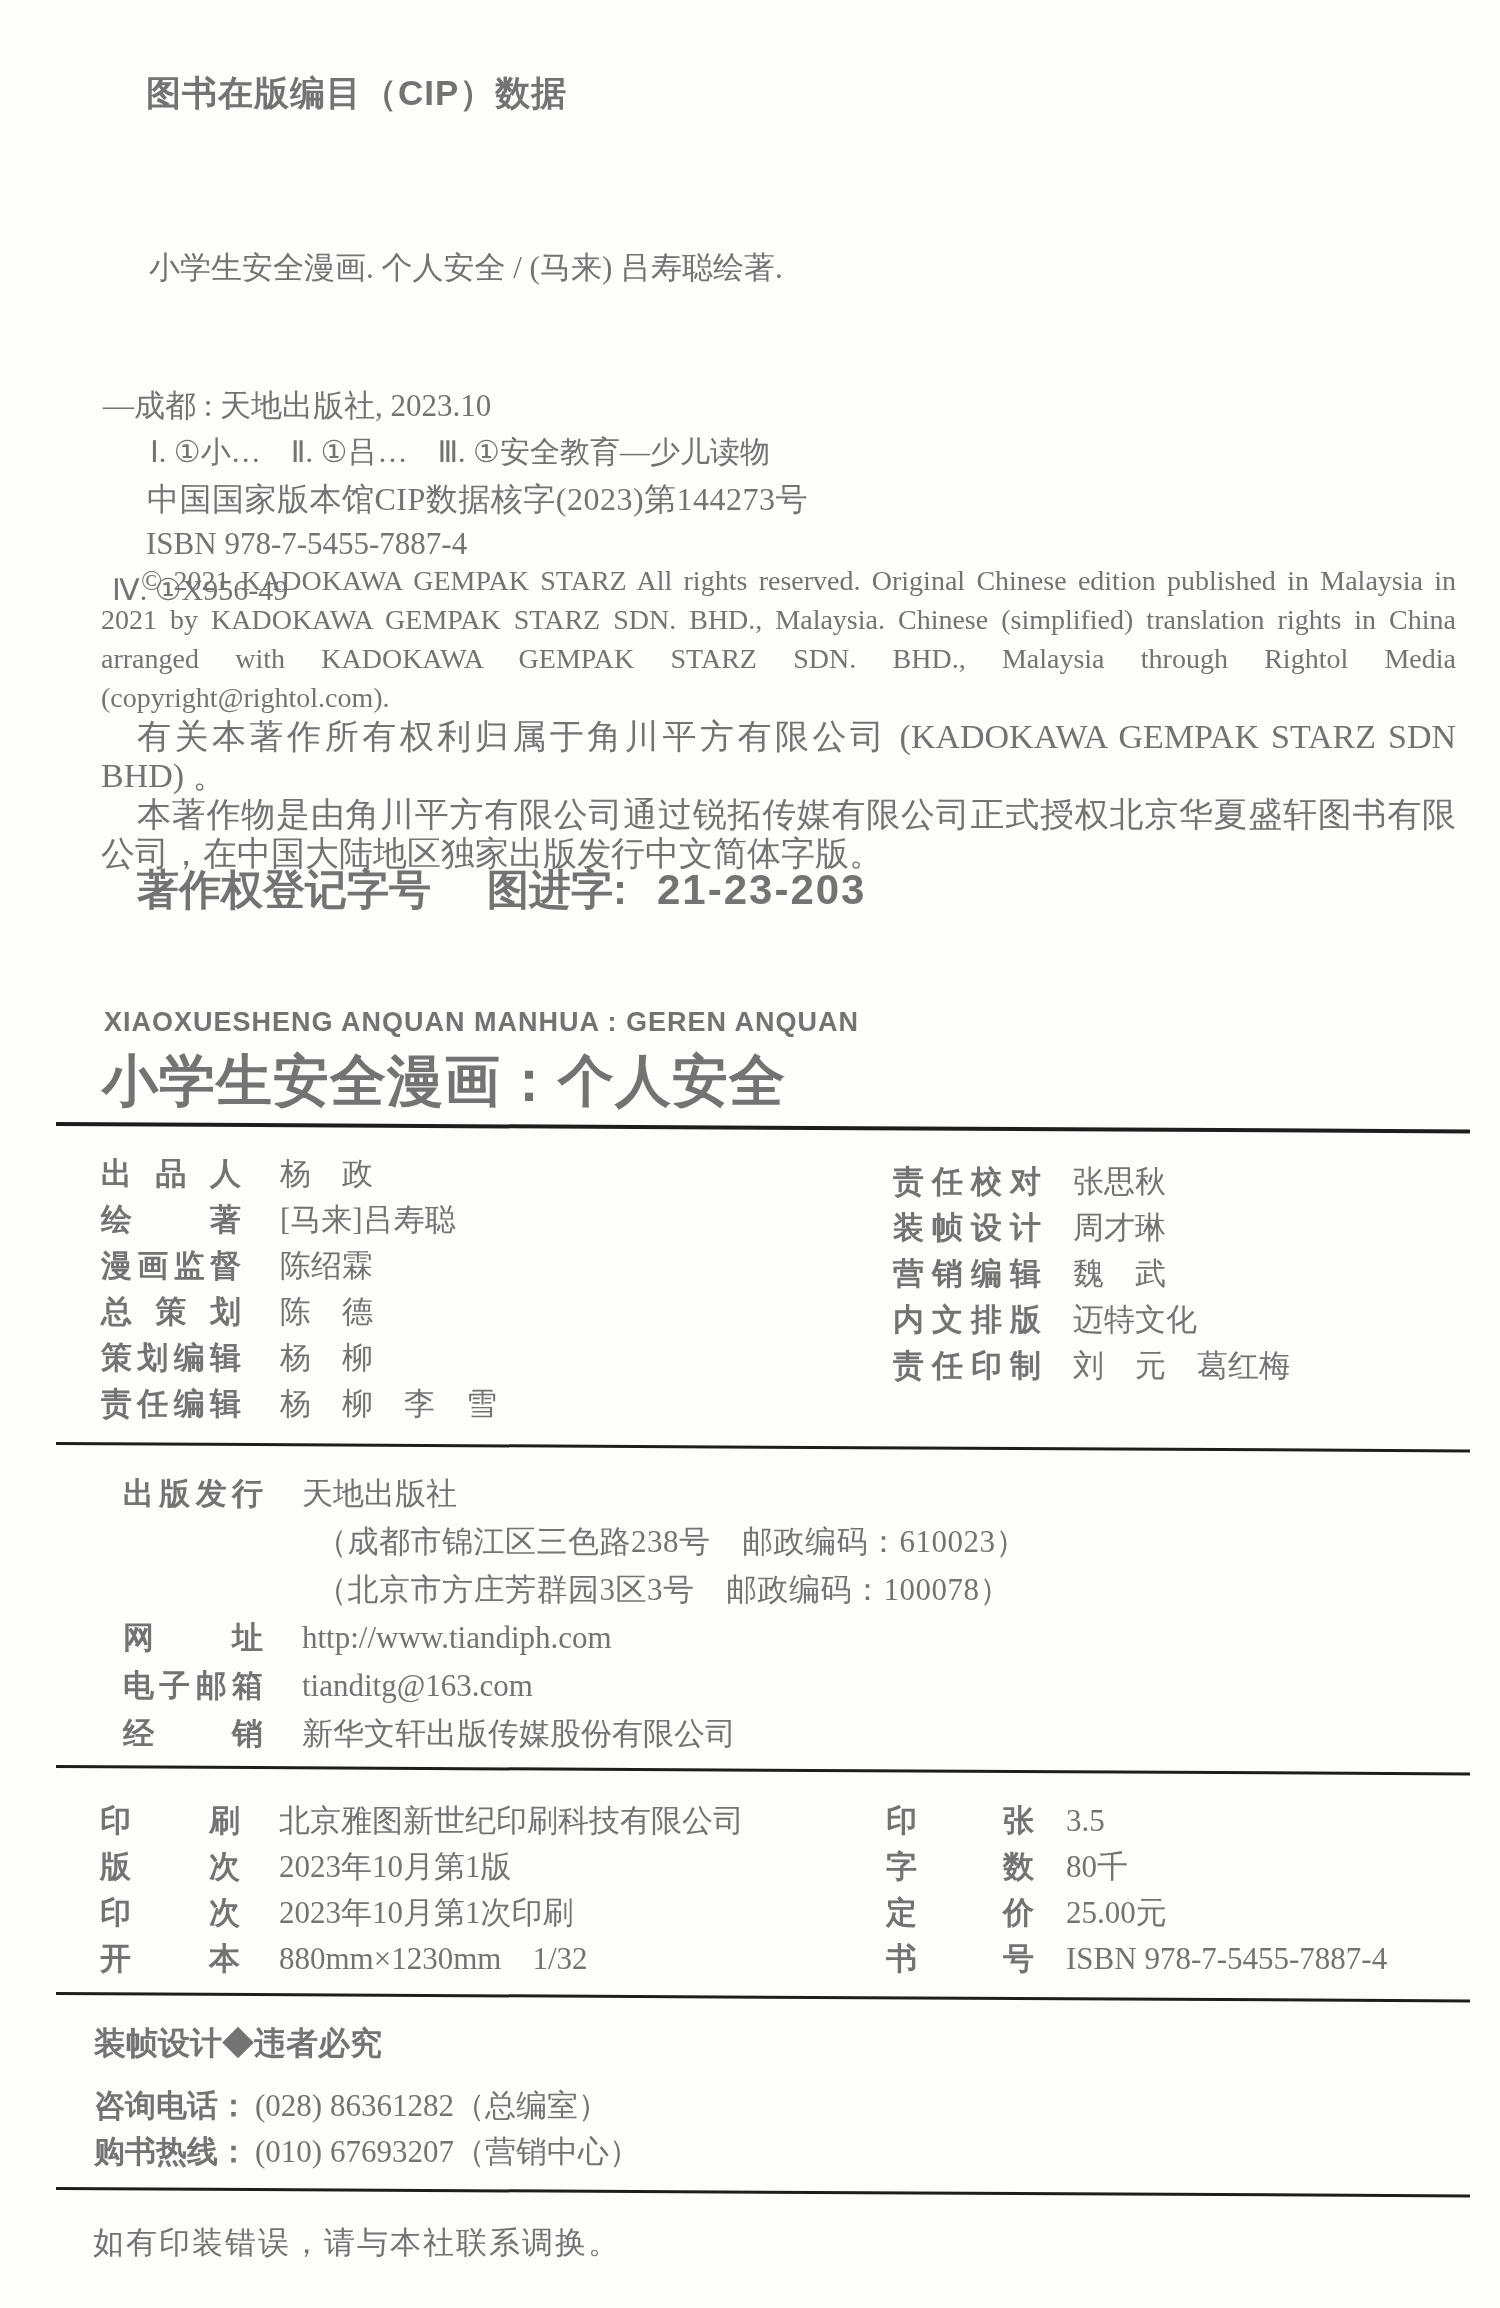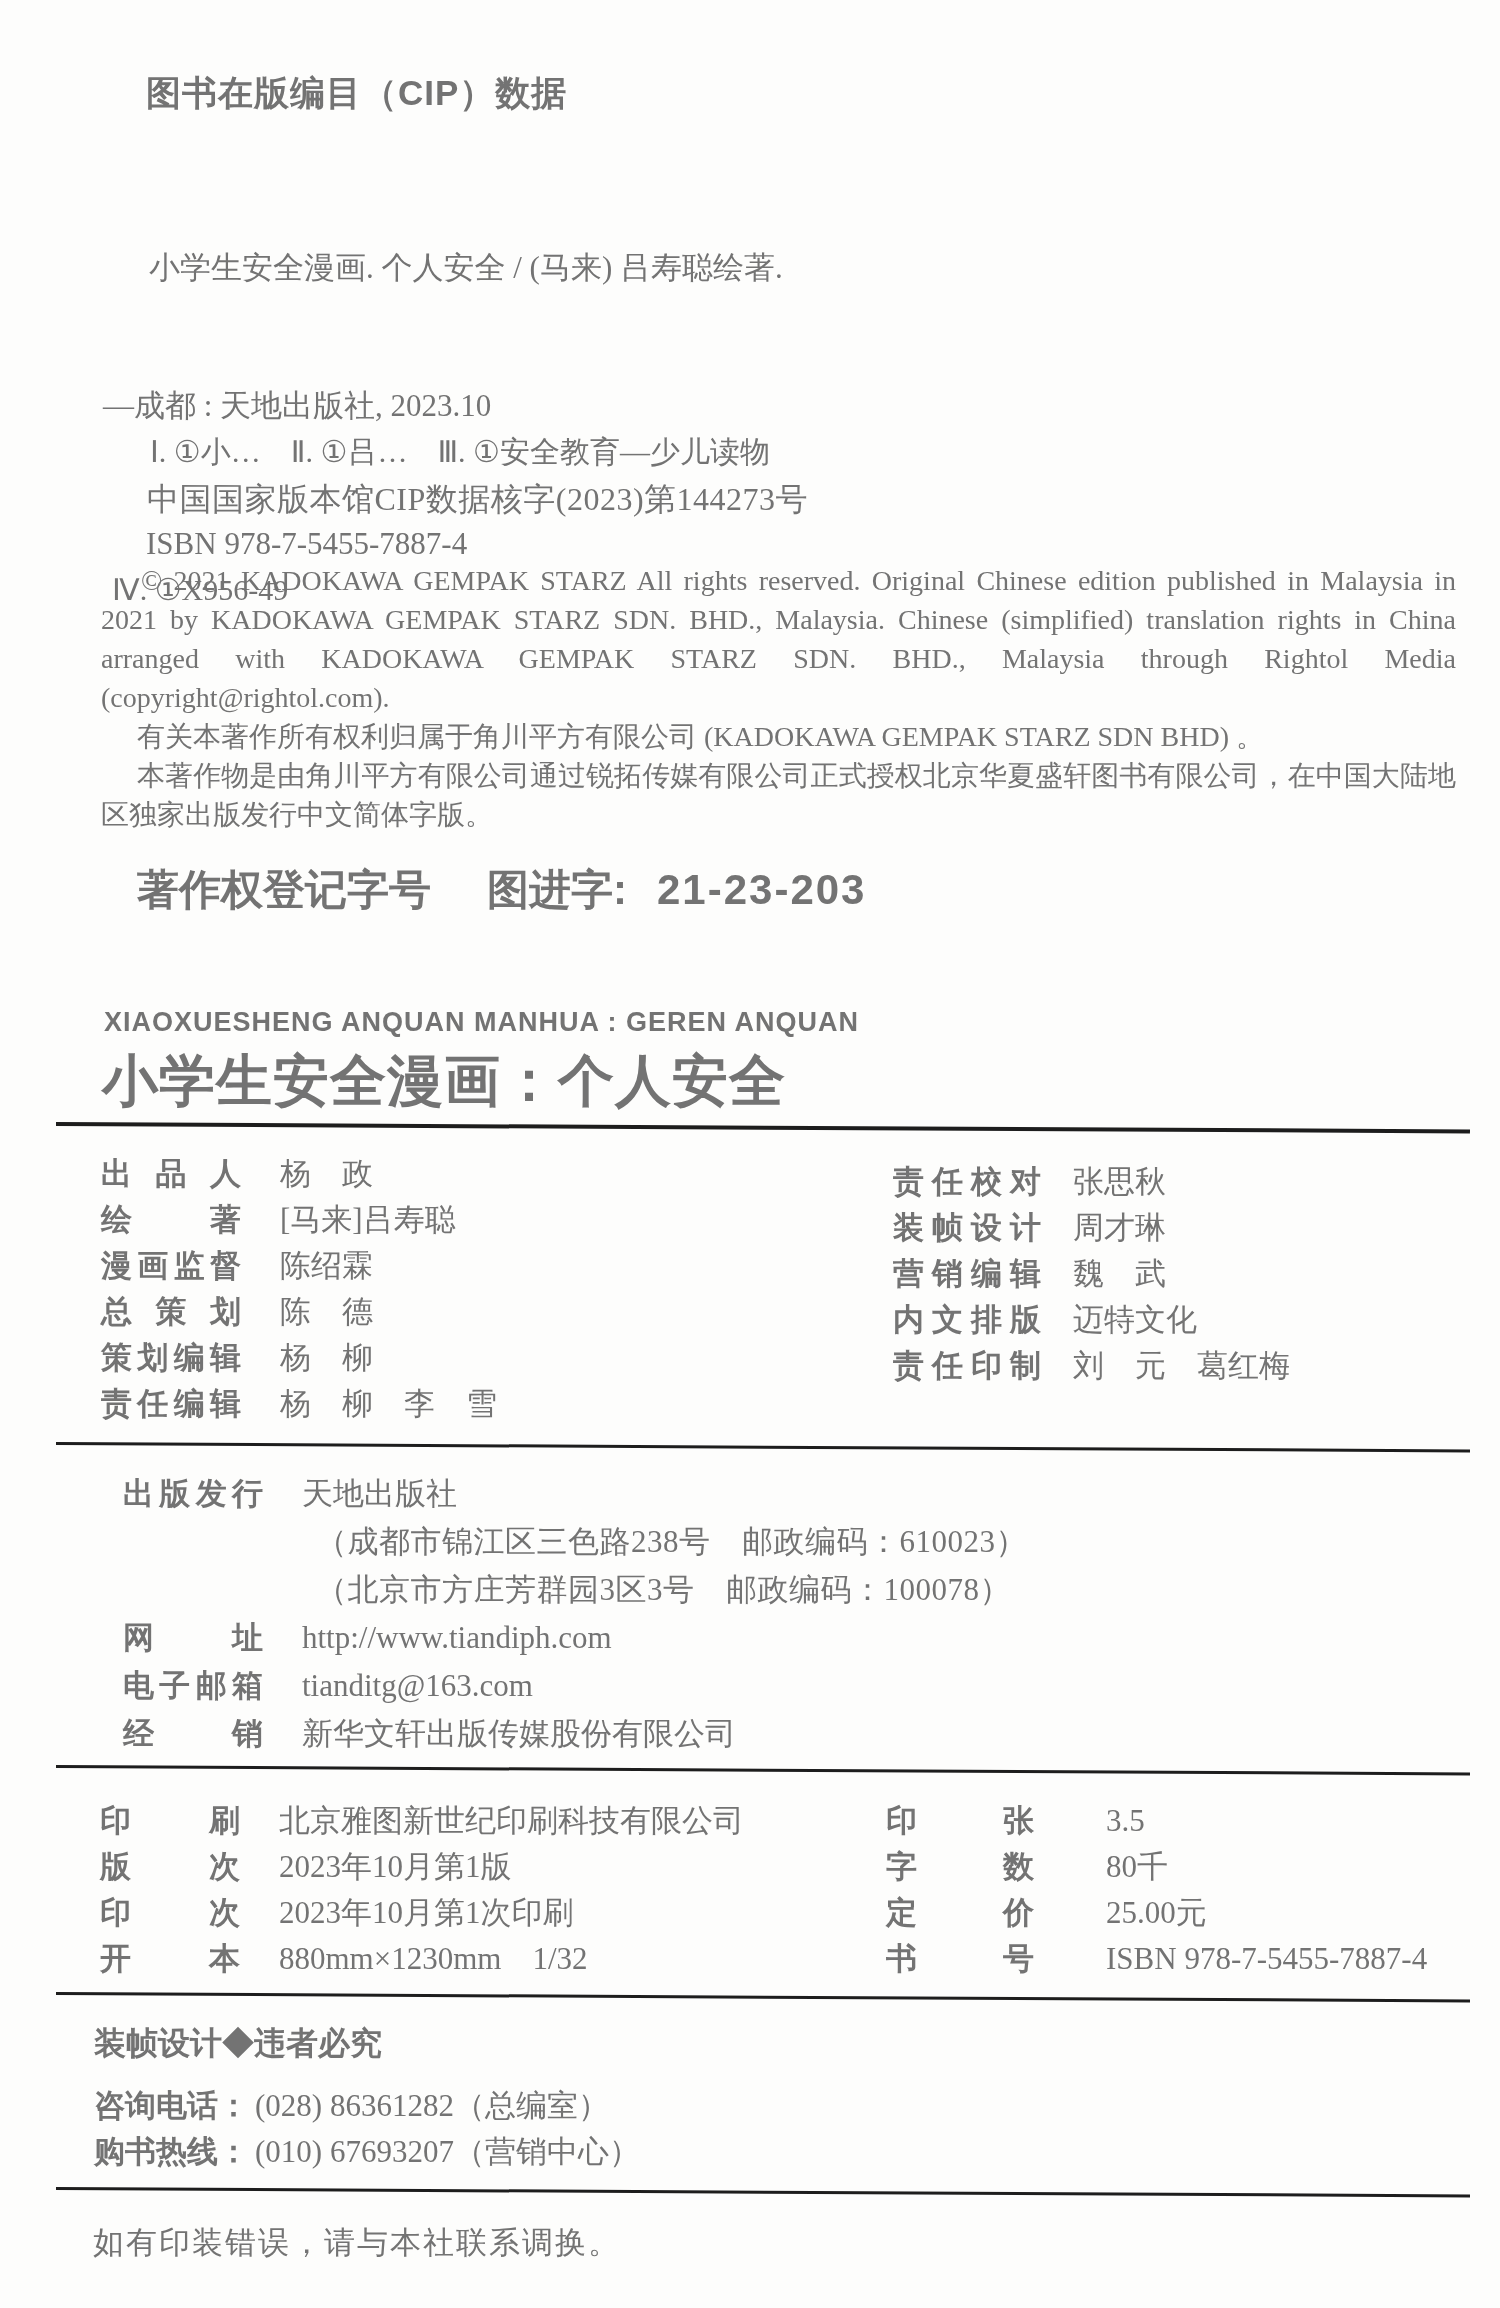--- a/index.html
+++ b/index.html
@@ -20,21 +20,21 @@
   .cip-record .ind1{padding-left:46px;}
   .cip-record .ind2{padding-left:43px;}
   .cip-class{top:337px;left:112px;font-size:30px;line-height:46px;white-space:pre-wrap;}
   .cip-class .ind1{padding-left:38px;}
   .cip-registry{top:478px;left:147px;font-size:32px;letter-spacing:0.5px;}
 
   
   .license{top:561px;left:101px;width:1355px;text-align:justify;}
   .license p{margin:0;}
   .license .en{font-size:28px;line-height:39px;text-indent:40px;}
-  .license .cn{font-size:28px;line-height:39px;text-indent:36px;}
+  .license .cn{font-size:34px;line-height:39px;text-indent:36px;}
 
   
   .registration{top:862px;left:137px;display:flex;align-items:center;font-family:"Liberation Sans",sans-serif;font-weight:bold;font-size:42px;}
   .registration .term{margin-left:56px;}
   .registration .num{margin-left:30px;letter-spacing:2px;}
 
   
   .pinyin{top:1007px;left:104px;font-family:"Liberation Sans",sans-serif;font-weight:bold;font-size:27px;letter-spacing:1px;}
   .book-title{top:1044px;left:102px;font-family:"Liberation Sans",sans-serif;font-weight:bold;font-size:56px;letter-spacing:1px;}
 
@@ -58,21 +58,21 @@
   .credits-right .row{height:46px;}
 
   .publishing{top:1475px;left:103px;}
   .publishing .row{height:48px;margin-left:20px;}
   .publishing .addr .val{padding-left:14px;letter-spacing:0.5px;}
 
   .printing-left{top:1802px;left:100px;}
   .printing-left .row{height:46px;}
   .printing-right{top:1802px;left:886px;}
   .printing-right .lbl{width:148px;margin-right:32px;}
-  .printing-right .row{height:46px;gap:40px;}
+  .printing-right .row{height:46px;}
 
   
   .notice{top:2022px;left:94px;font-family:"Liberation Sans",sans-serif;font-weight:bold;font-size:32px;}
   .phone{left:94px;display:flex;font-size:31px;}
   .phone .plbl{font-family:"Liberation Sans",sans-serif;font-weight:bold;margin-right:6px;}
   .p1{top:2085px;}
   .p2{top:2131px;}
   .footer-note{top:2222px;left:93px;font-size:31px;letter-spacing:2px;}
 </style>
 </head>

